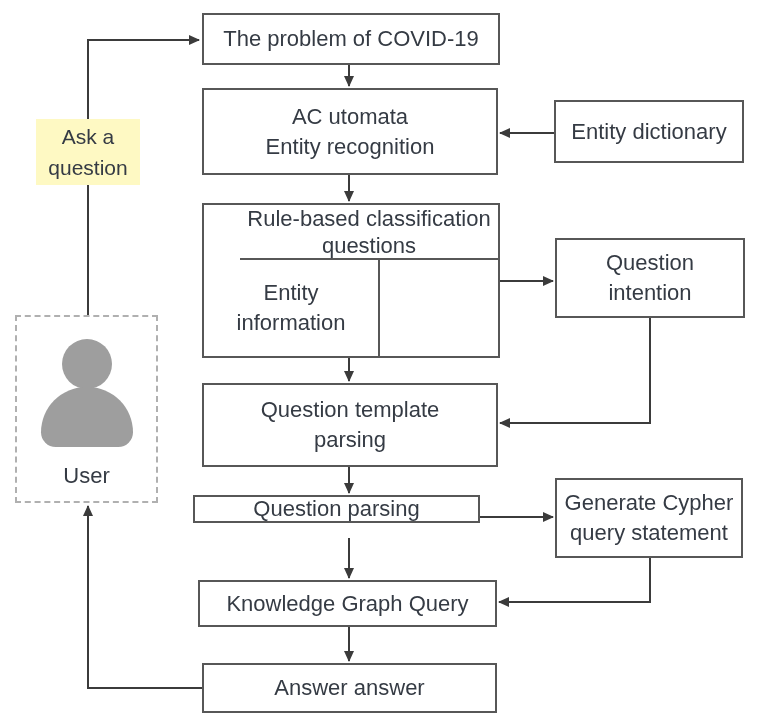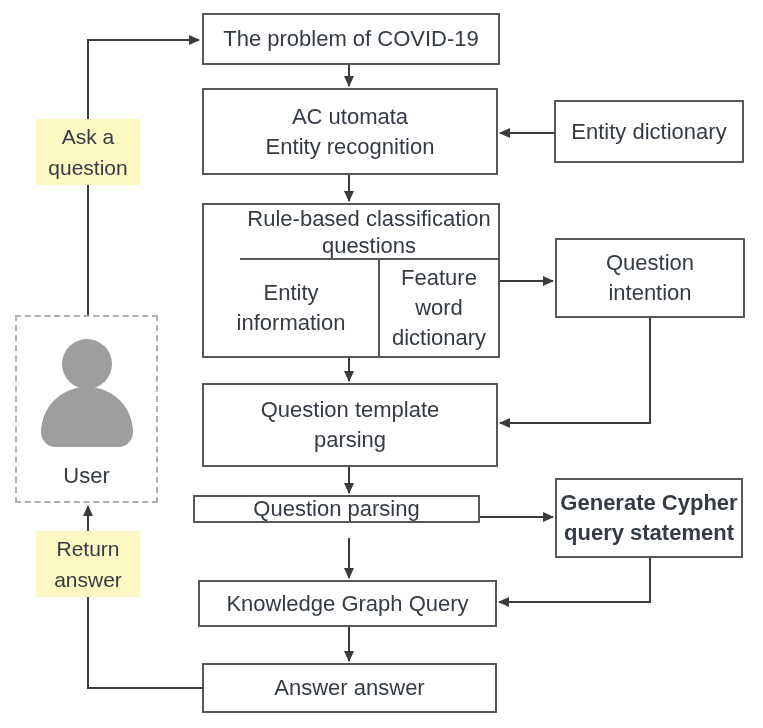--- a/index.html
+++ b/index.html
@@ -140,48 +140,43 @@
 
   <div class="node" style="left:202px; top:88px; width:296px; height:87px;">AC utomata
 Entity recognition</div>
 
   <div class="compound" style="left:202px; top:203px; width:298px; height:155px;">
     <div class="header">Rule-based classification
 questions</div>
     <div class="row">
       <div class="cell left">Entity
 information</div>
-      <div class="cell right">Feature
-word
-dictionary</div>
     </div>
   </div>
 
   <div class="node" style="left:554px; top:100px; width:190px; height:63px;text-align:right;">Entity dictionary</div>
 
   <div class="node" style="left:555px; top:238px; width:190px; height:80px;">Question
 intention</div>
 
   <div class="node" style="left:202px; top:383px; width:296px; height:84px;">Question template
 parsing</div>
 
   <div class="node" style="left:193px; top:495px; width:287px; height:28px;">Question parsing</div>
 
-  <div class="node" style="left:555px; top:478px; width:188px; height:80px;font-weight:bold;">Generate Cypher
+  <div class="node" style="left:555px; top:478px; width:188px; height:80px;">Generate Cypher
 query statement</div>
 
   <div class="node" style="left:198px; top:580px; width:299px; height:47px;">Knowledge Graph Query</div>
 
   <div class="node" style="left:202px; top:663px; width:295px; height:50px;">Answer answer</div>
 
   <div class="user-box">
     <div class="user-head"></div>
     <div class="user-body"></div>
     <div class="user-label">User</div>
   </div>
 
   <div class="edge-label" style="left:36px; top:119px; width:104px;">Ask a
 question</div>
 
-  <div class="edge-label" style="left:36px; top:531px; width:104px;">Return
-answer</div>
 
 </div>
 
 </body></html>

